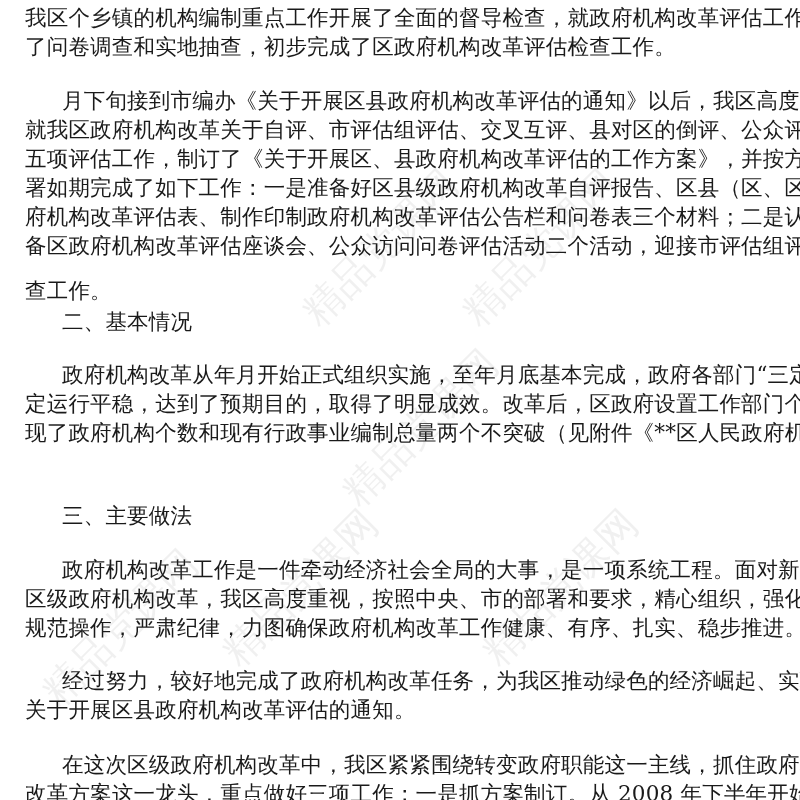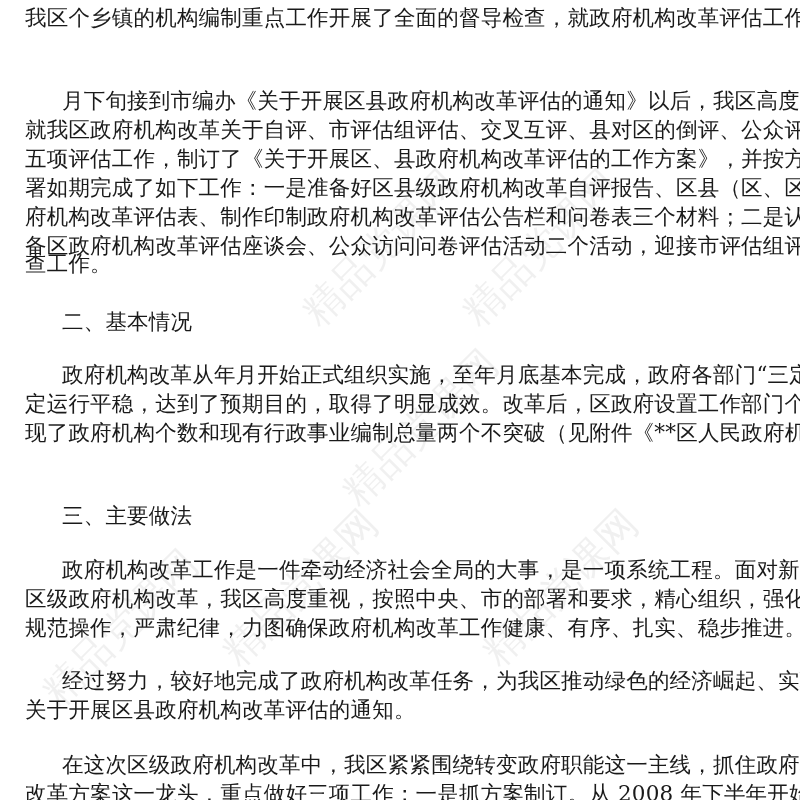--- a/index.html
+++ b/index.html
@@ -17,28 +17,29 @@
 
 <div class="page">
   <div class="wm" style="left:280px;top:220px;">精品党课网</div>
   <div class="wm" style="left:440px;top:220px;">精品党课网</div>
   <div class="wm" style="left:320px;top:400px;">精品党课网</div>
   <div class="wm" style="left:20px;top:600px;">精品党课网</div>
   <div class="wm" style="left:200px;top:560px;">精品党课网</div>
   <div class="wm" style="left:460px;top:560px;">精品党课网</div>
 
   <div class="line" style="top:3px">我区个乡镇的机构编制重点工作开展了全面的督导检查，就政府机构改革评估工作开展</div>
+  <div class="line" style="top:32px">了问卷调查和实地抽查，初步完成了区政府机构改革评估检查工作。</div>
 
   <div class="line indent" style="top:86px">月下旬接到市编办《关于开展区县政府机构改革评估的通知》以后，我区高度重视，</div>
   <div class="line" style="top:115px">就我区政府机构改革关于自评、市评估组评估、交叉互评、县对区的倒评、公众评估等</div>
   <div class="line" style="top:144px">五项评估工作，制订了《关于开展区、县政府机构改革评估的工作方案》，并按方案部</div>
   <div class="line" style="top:173px">署如期完成了如下工作：一是准备好区县级政府机构改革自评报告、区县（区、区）政</div>
   <div class="line" style="top:202px">府机构改革评估表、制作印制政府机构改革评估公告栏和问卷表三个材料；二是认真筹</div>
   <div class="line" style="top:231px">备区政府机构改革评估座谈会、公众访问问卷评估活动二个活动，迎接市评估组评估检</div>
-  <div class="line" style="top:249px">查工作。</div>
+  <div class="line" style="top:276px">查工作。</div>
 
   <div class="line indent" style="top:307px">二、基本情况</div>
 
   <div class="line indent" style="top:360px">政府机构改革从年月开始正式组织实施，至年月底基本完成，政府各部门“三定”规</div>
   <div class="line" style="top:389px">定运行平稳，达到了预期目的，取得了明显成效。改革后，区政府设置工作部门个，实</div>
   <div class="line" style="top:418px">现了政府机构个数和现有行政事业编制总量两个不突破（见附件《**区人民政府机构设</div>
 
   <div class="line indent" style="top:501px">三、主要做法</div>
 
   <div class="line indent" style="top:555px">政府机构改革工作是一件牵动经济社会全局的大事，是一项系统工程。面对新一轮</div>

